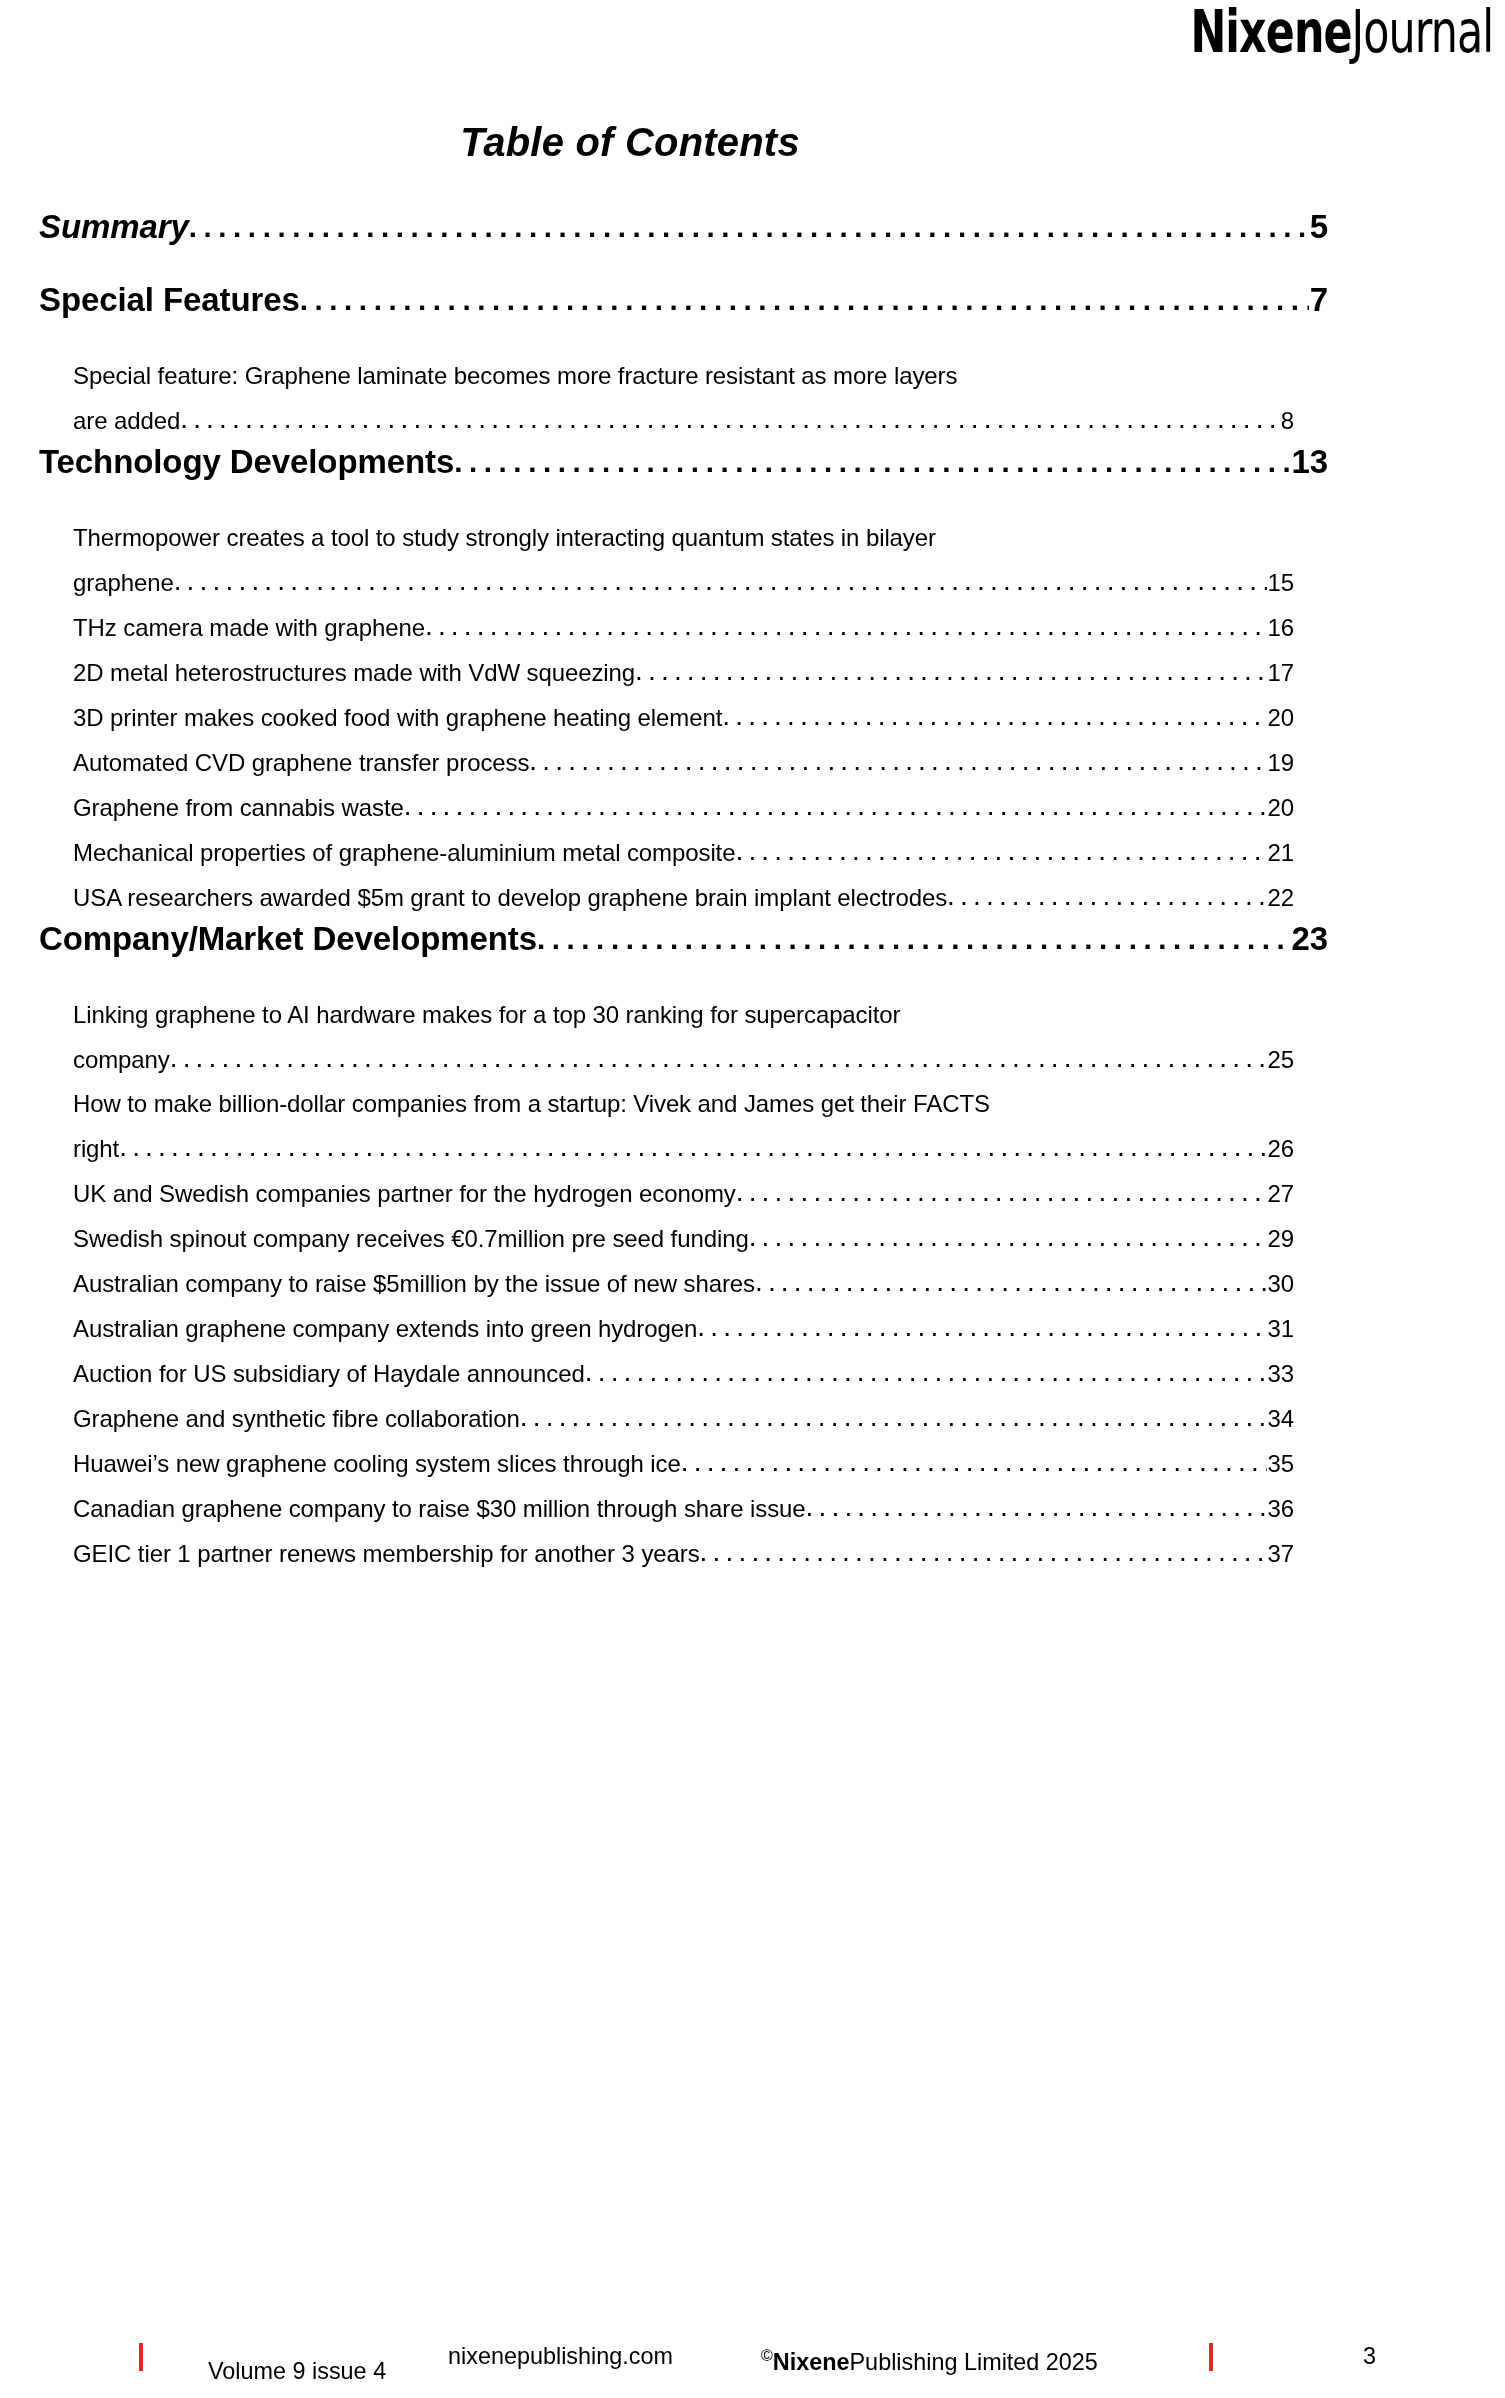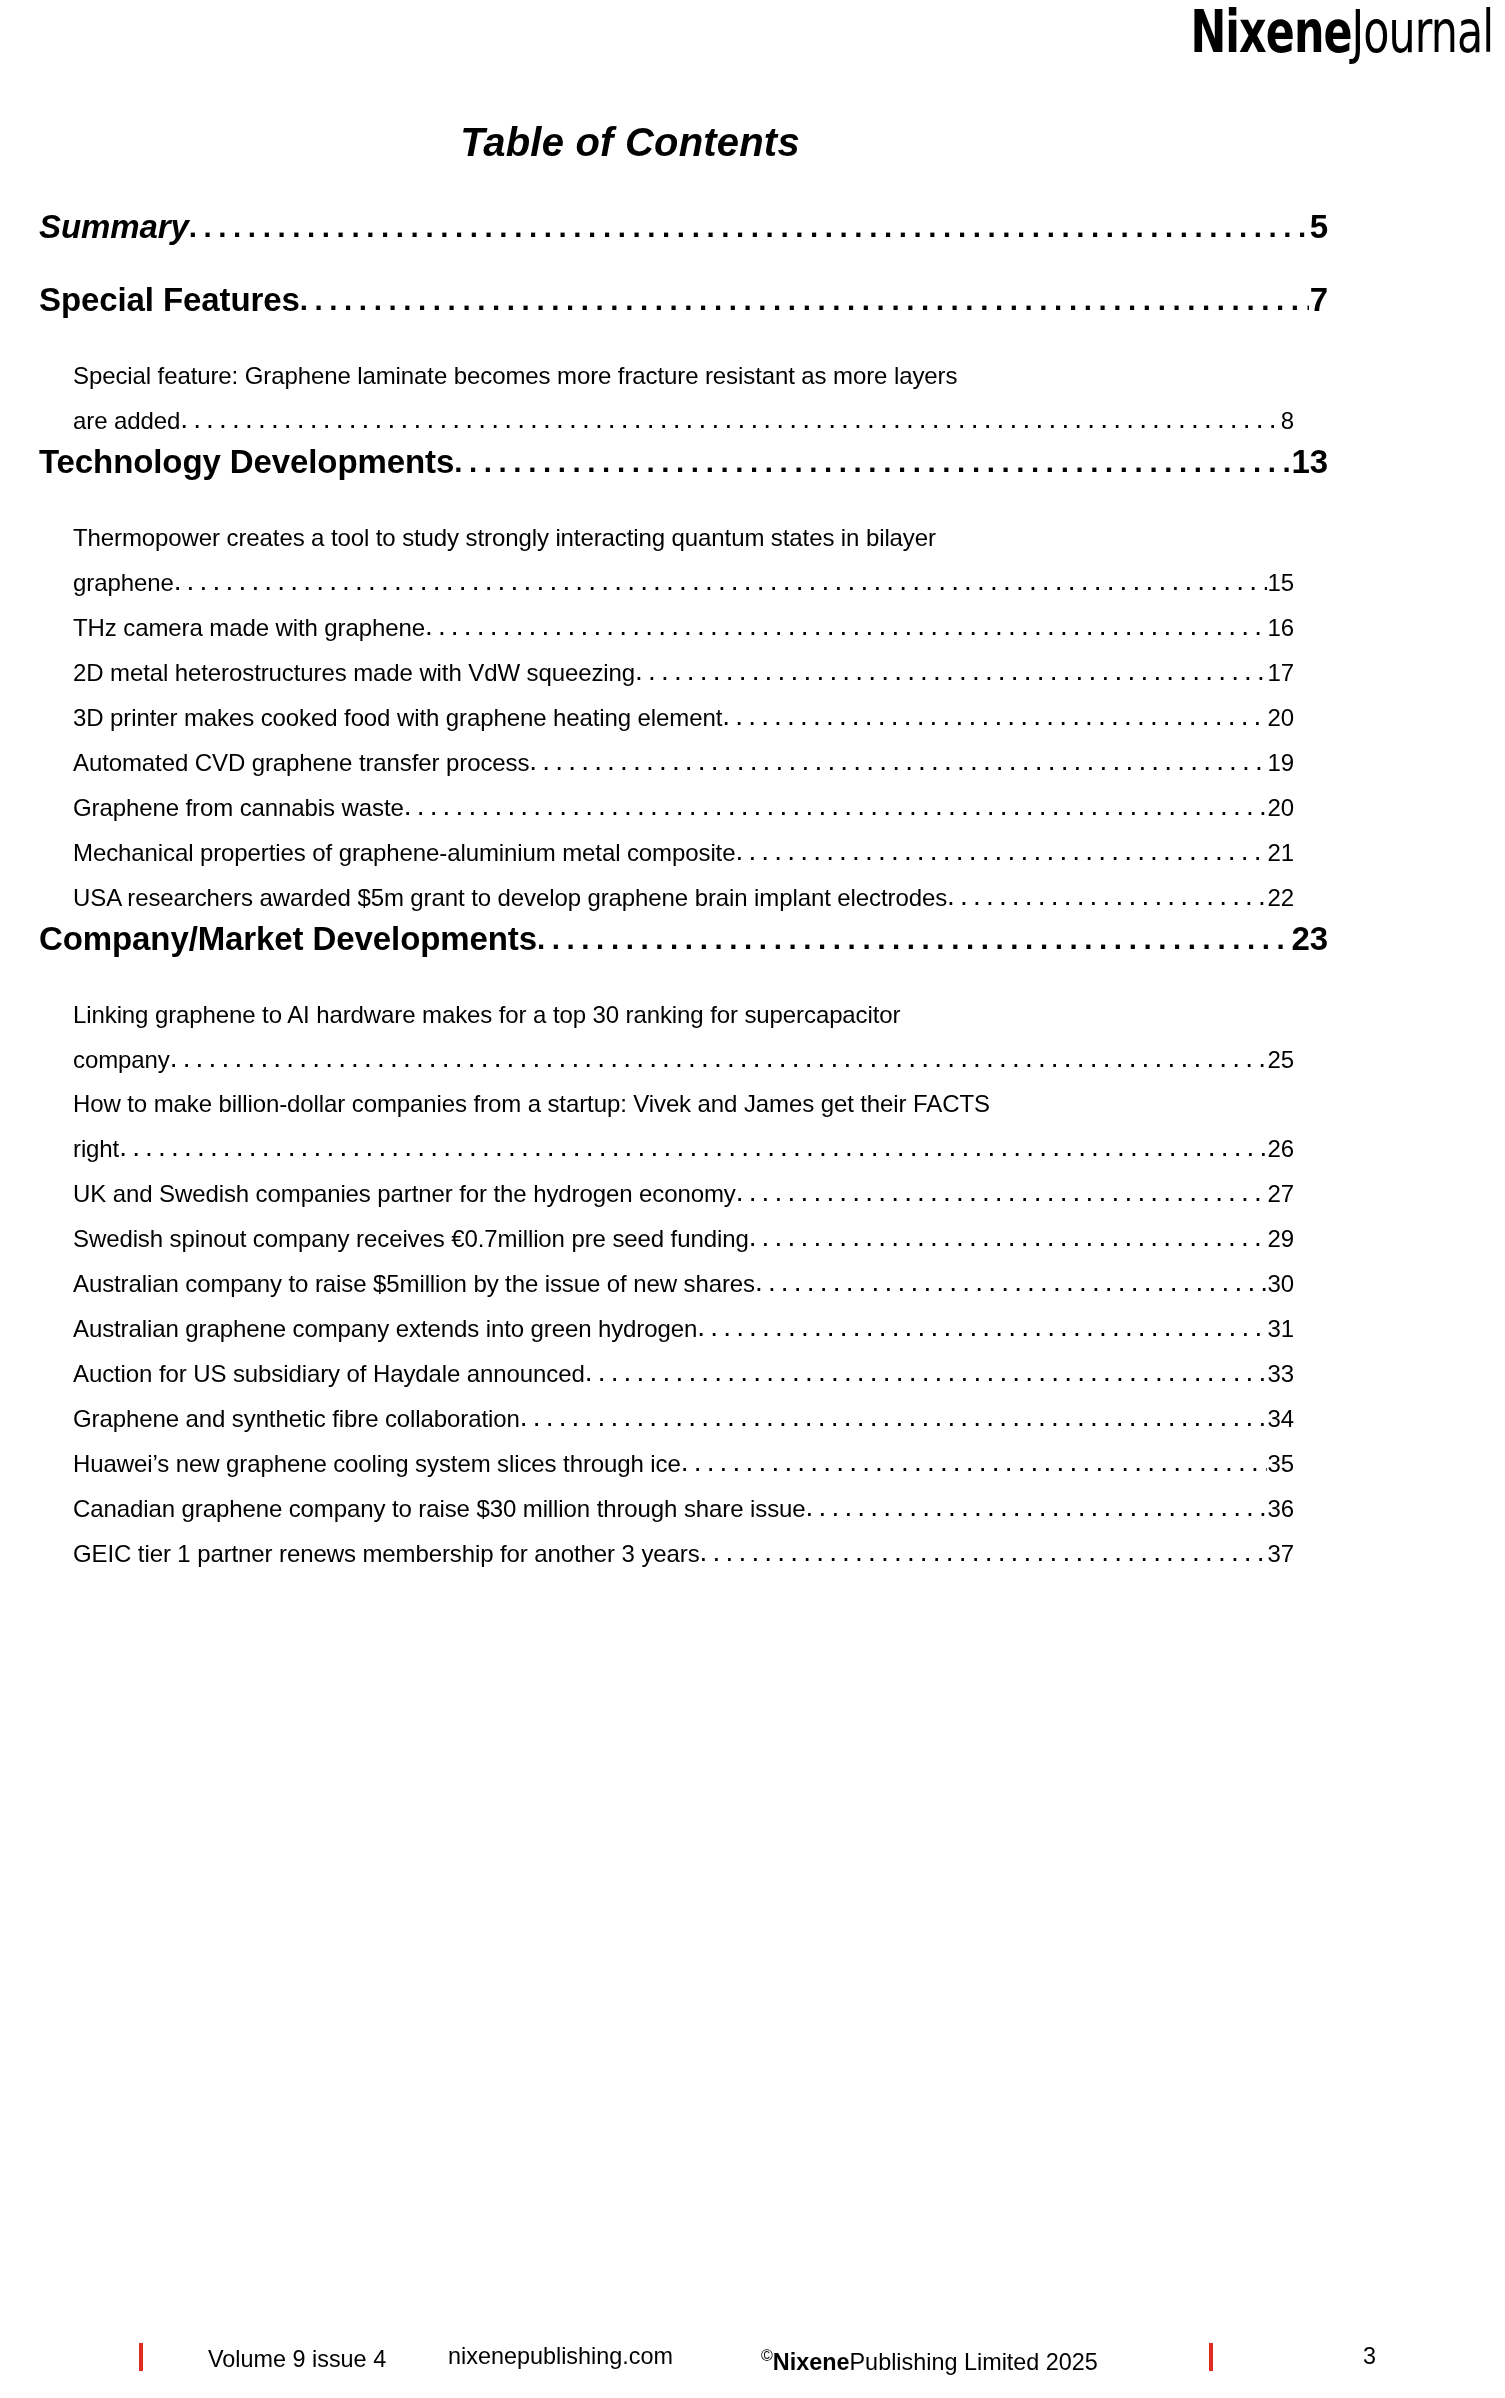--- a/index.html
+++ b/index.html
@@ -154,21 +154,21 @@
     line-height: 28px;
   }
   .bar {
     display: inline-block;
     width: 3.7px;
     height: 28px;
     background: #E02B20;
   }
   .f-bar1 { position: absolute; left: 139px; top: 7.5px; }
   .f-bar2 { position: absolute; left: 1209px; top: 7.5px; }
-  .f-vol   { position: absolute; left: 208px; top: 10px; white-space: pre; }
+  .f-vol   { position: absolute; left: 208px; top: 22px; white-space: pre; }
   .f-site  { position: absolute; left: 448px; top: 6.6px; white-space: pre; }
   .f-copy  { position: absolute; left: 761px; top: 6.6px; white-space: pre; }
   .f-copy .sup { font-size: 16px; vertical-align: super; }
   .f-copy b { font-weight: 700; }
   .f-page  { position: absolute; left: 1363px; top: 6.6px; }
 </style>
 </head>
 <body>
 
 <div class="page">

